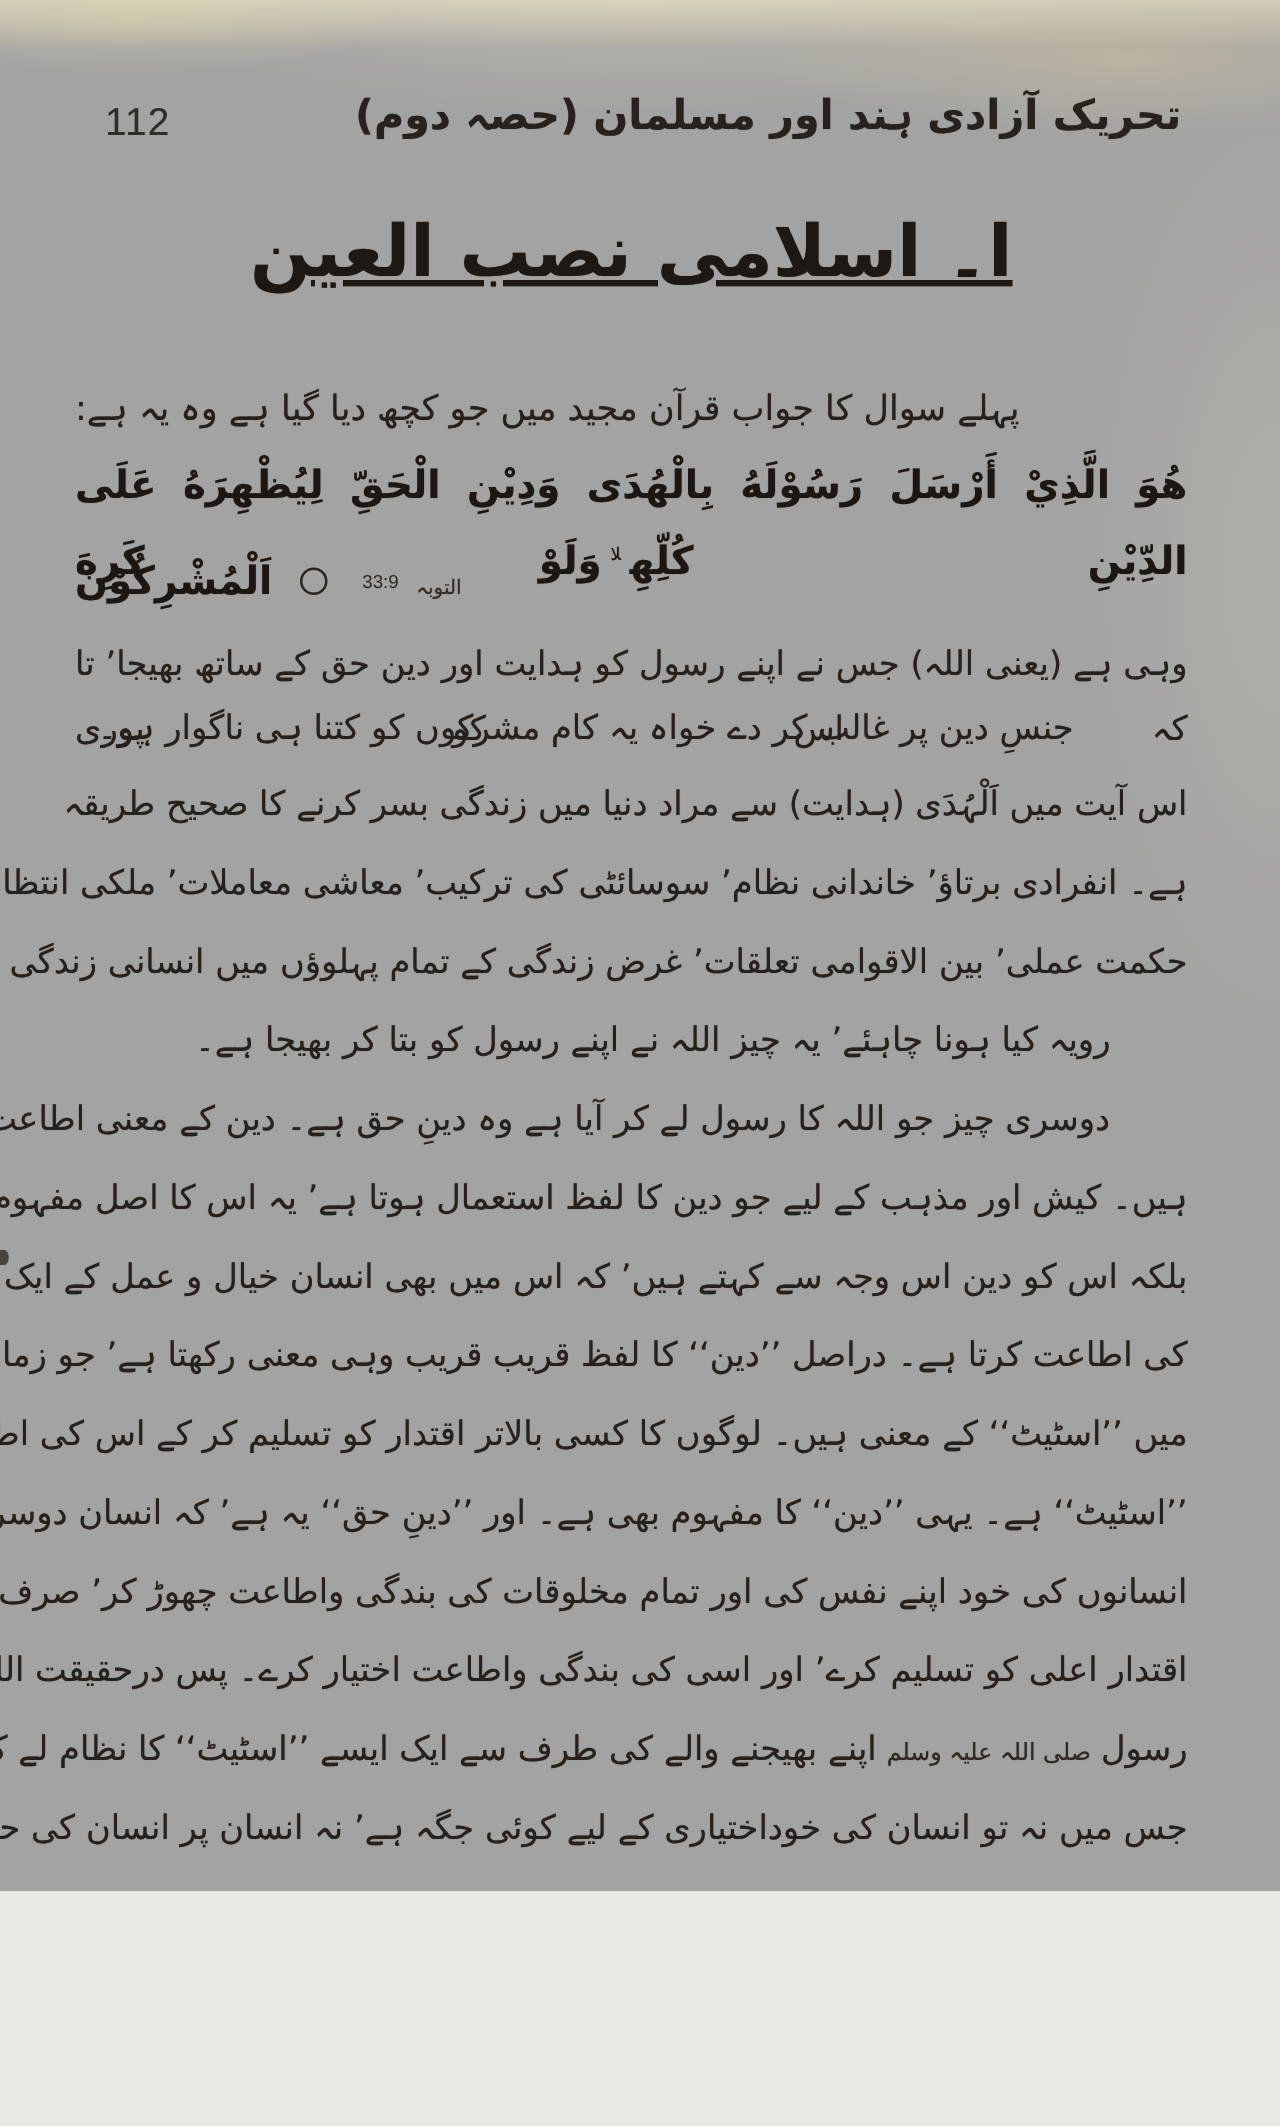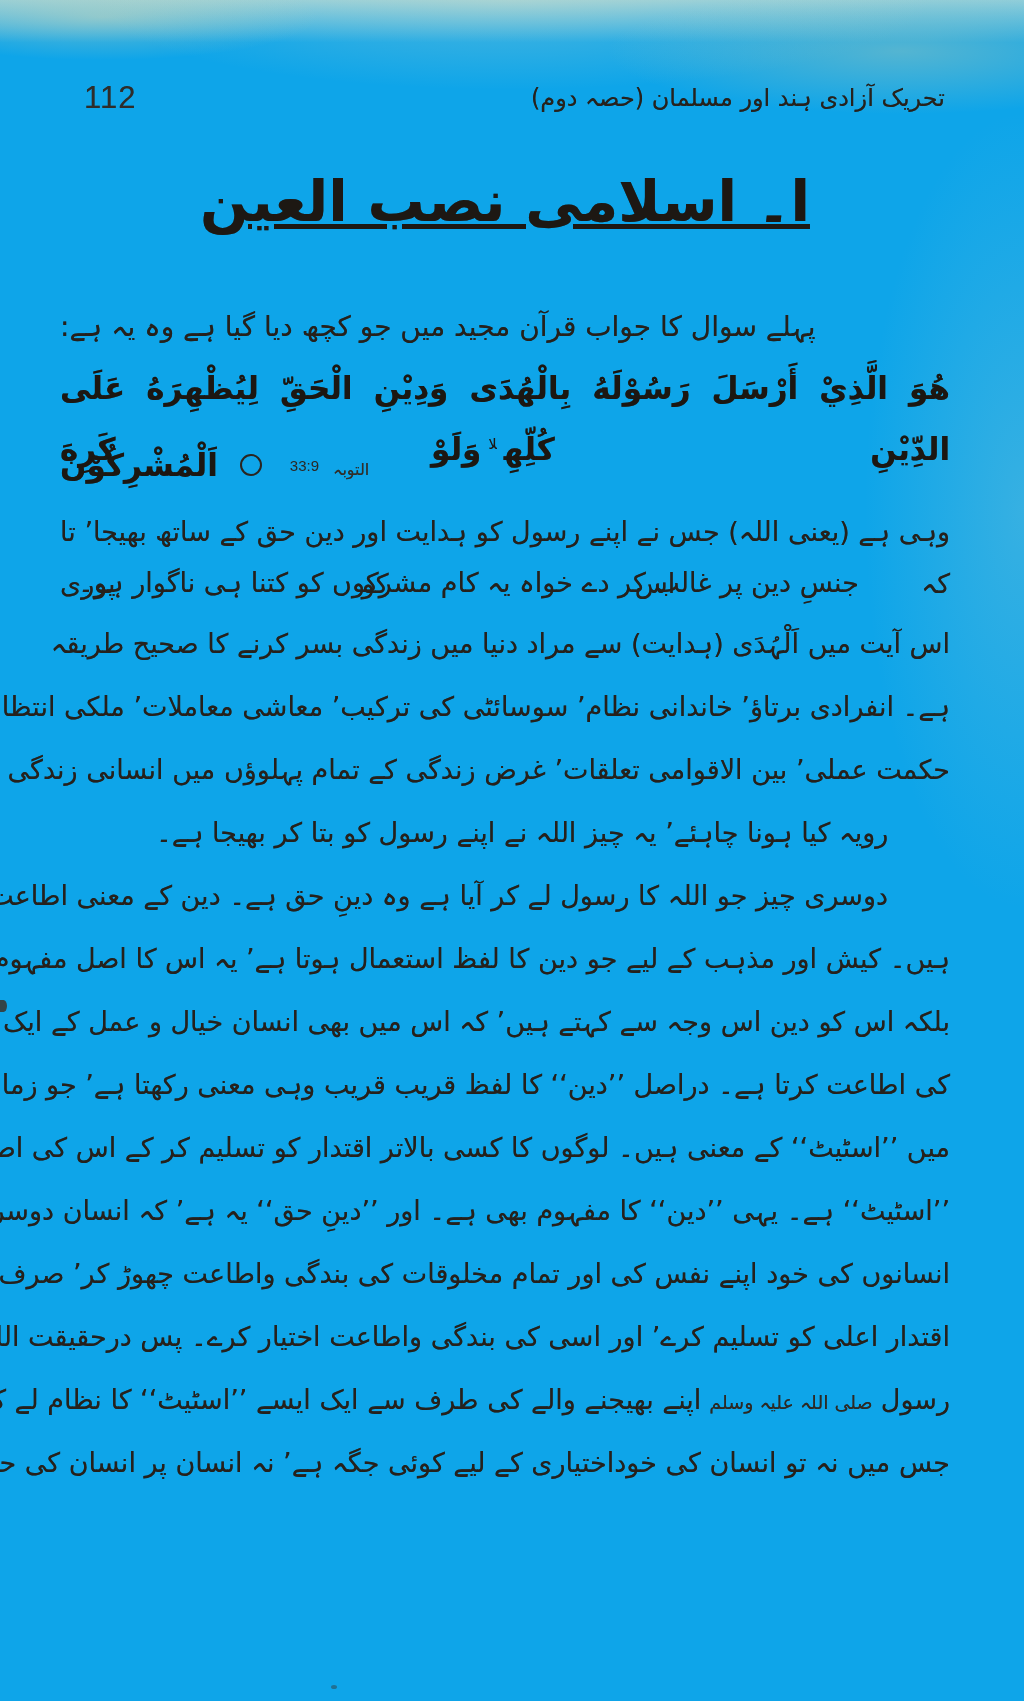--- a/index.html
+++ b/index.html
@@ -1,20 +1,20 @@
 <!DOCTYPE html>
 <html lang="ur"><head>
 <meta charset="utf-8">
 <style>
   html,body{margin:0;padding:0;}
   body{background:#e9e7e2;}
   .page{
     position:relative;
-    width:1024px;height:1701px;
-    background:#0ea5e9;
+    width:1024px;height:1513px;
+    background:#a3a3a3;
     overflow:hidden;
     font-family:"DejaVu Sans",sans-serif;
     color:#26211c;
   }
   .scan-tint{
     position:absolute;inset:0;pointer-events:none;
     background:
       radial-gradient(420px 90px at 88% 3%, rgba(232,214,160,.32), transparent 70%),
       radial-gradient(300px 60px at 10% 1%, rgba(236,221,172,.38), transparent 72%),
       radial-gradient(560px 120px at 50% 0%, rgba(241,229,192,.28), transparent 75%),
@@ -28,22 +28,22 @@
   .urdu{direction:rtl;unicode-bidi:embed;}
   .ink{text-shadow:0 0 .6px rgba(35,28,22,.6);}
 
   .pnum{
     position:absolute;left:84px;top:80px;
     font-family:"Liberation Sans",sans-serif;
     font-size:31px;letter-spacing:1px;color:#2f2d2a;
     text-shadow:0 0 .5px rgba(40,40,40,.5);
   }
   .btitle{
-    position:absolute;right:79px;top:84px;
-    font-size:24px;font-weight:normal;color:#27221d;
+    position:absolute;right:79px;top:72px;
+    font-size:33px;font-weight:bold;color:#27221d;
   }
 
   .col{position:absolute;left:60px;top:0;width:890px;height:100%;}
   .col > div, .col > h1{position:absolute;width:100%;margin:0;}
 
   .heading{
     top:168px;
     text-align:center;
     font-size:57px;font-weight:bold;
     color:#1d1813;

